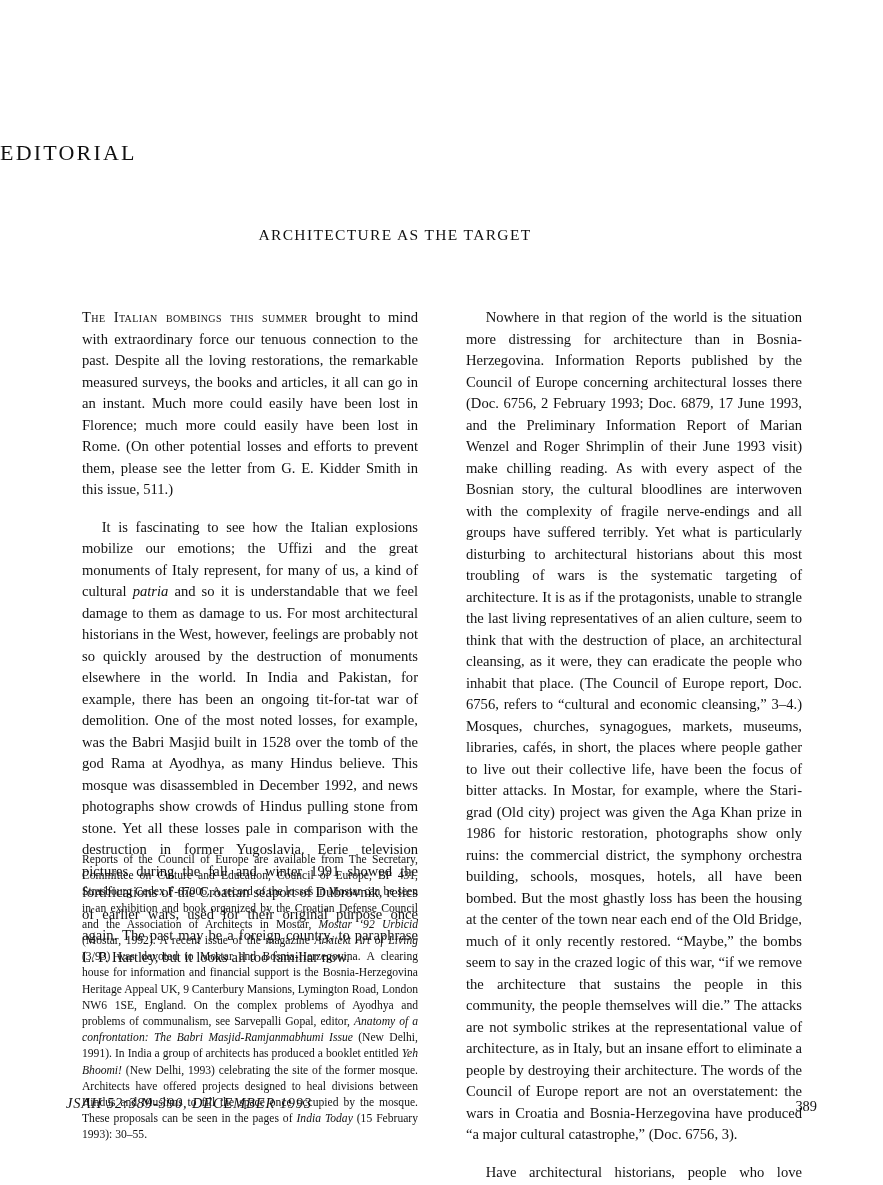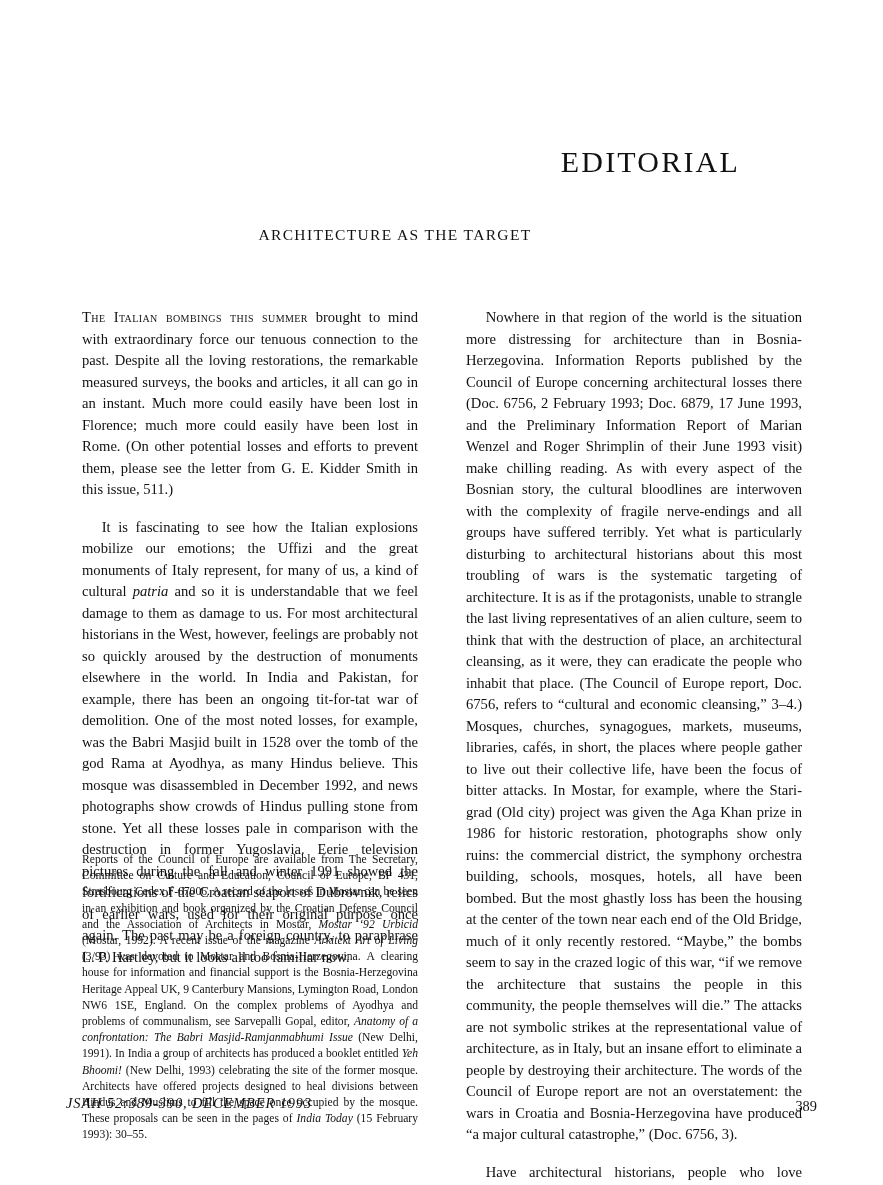--- a/index.html
+++ b/index.html
@@ -19,22 +19,22 @@
     box-sizing: border-box;
     overflow: hidden;
   }
 
   
   .editorial-title {
     position: absolute;
     top: 125px;
     left: 0;
     width: 740px;
-    text-align: right;
-    font-size: 30px;
+    text-align: left;
+    font-size: 22px;
     letter-spacing: 2.2px;
     font-weight: normal;
   }
   .article-title {
     position: absolute;
     top: 213px;
     left: 0;
     width: 790px;
     text-align: center;
     font-size: 15.5px;

